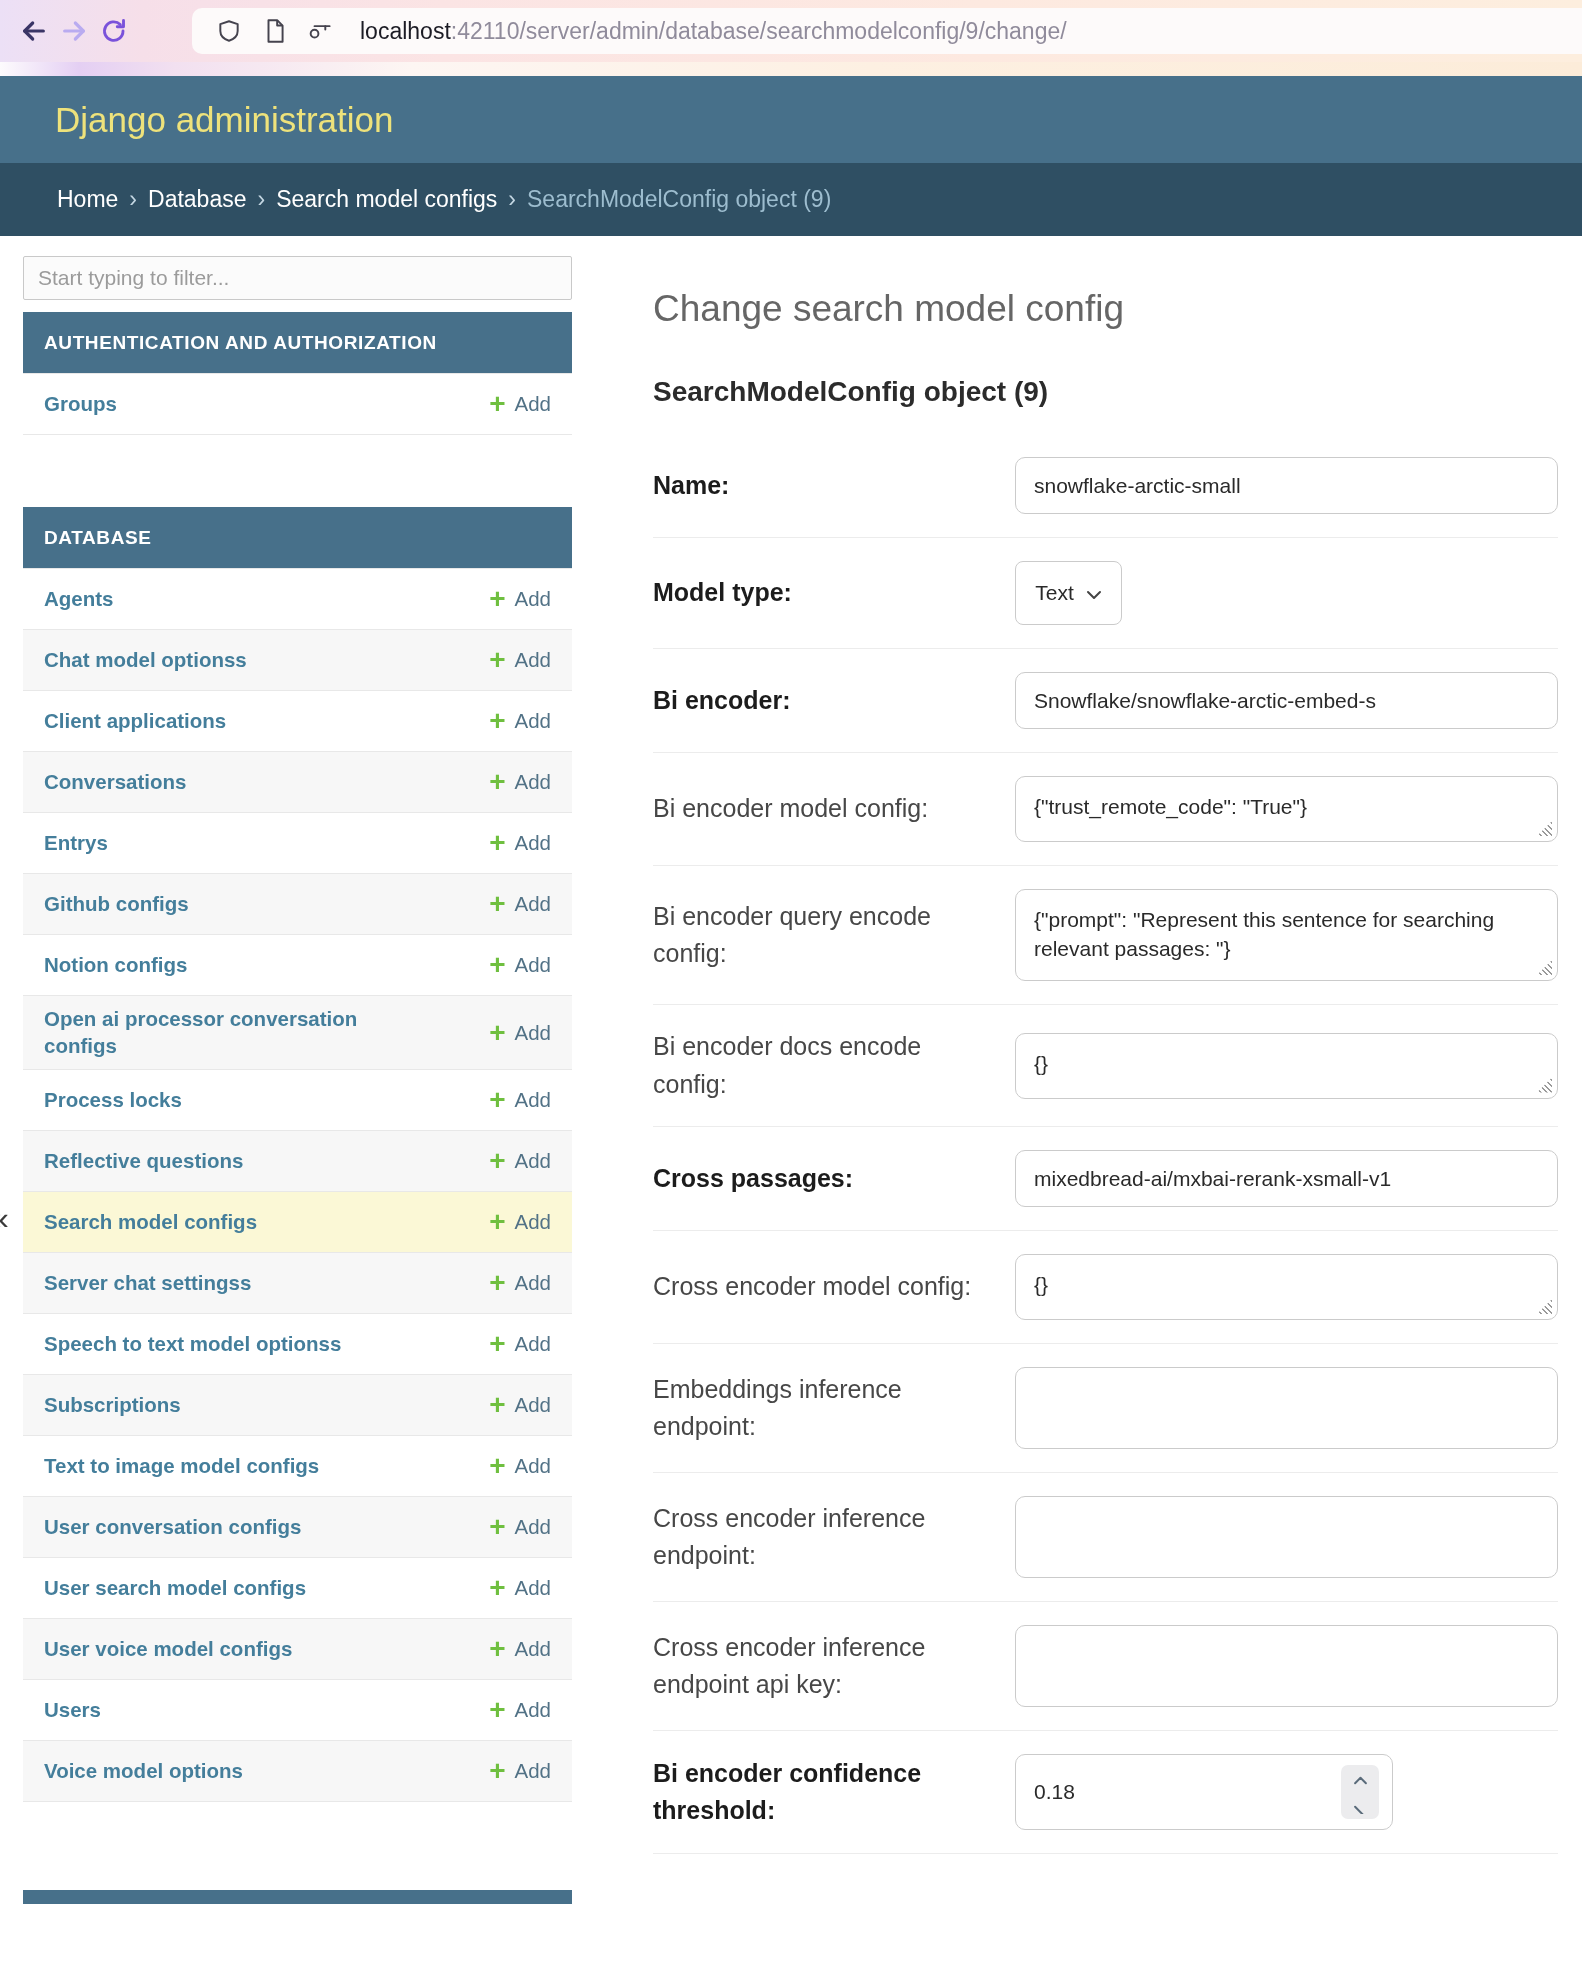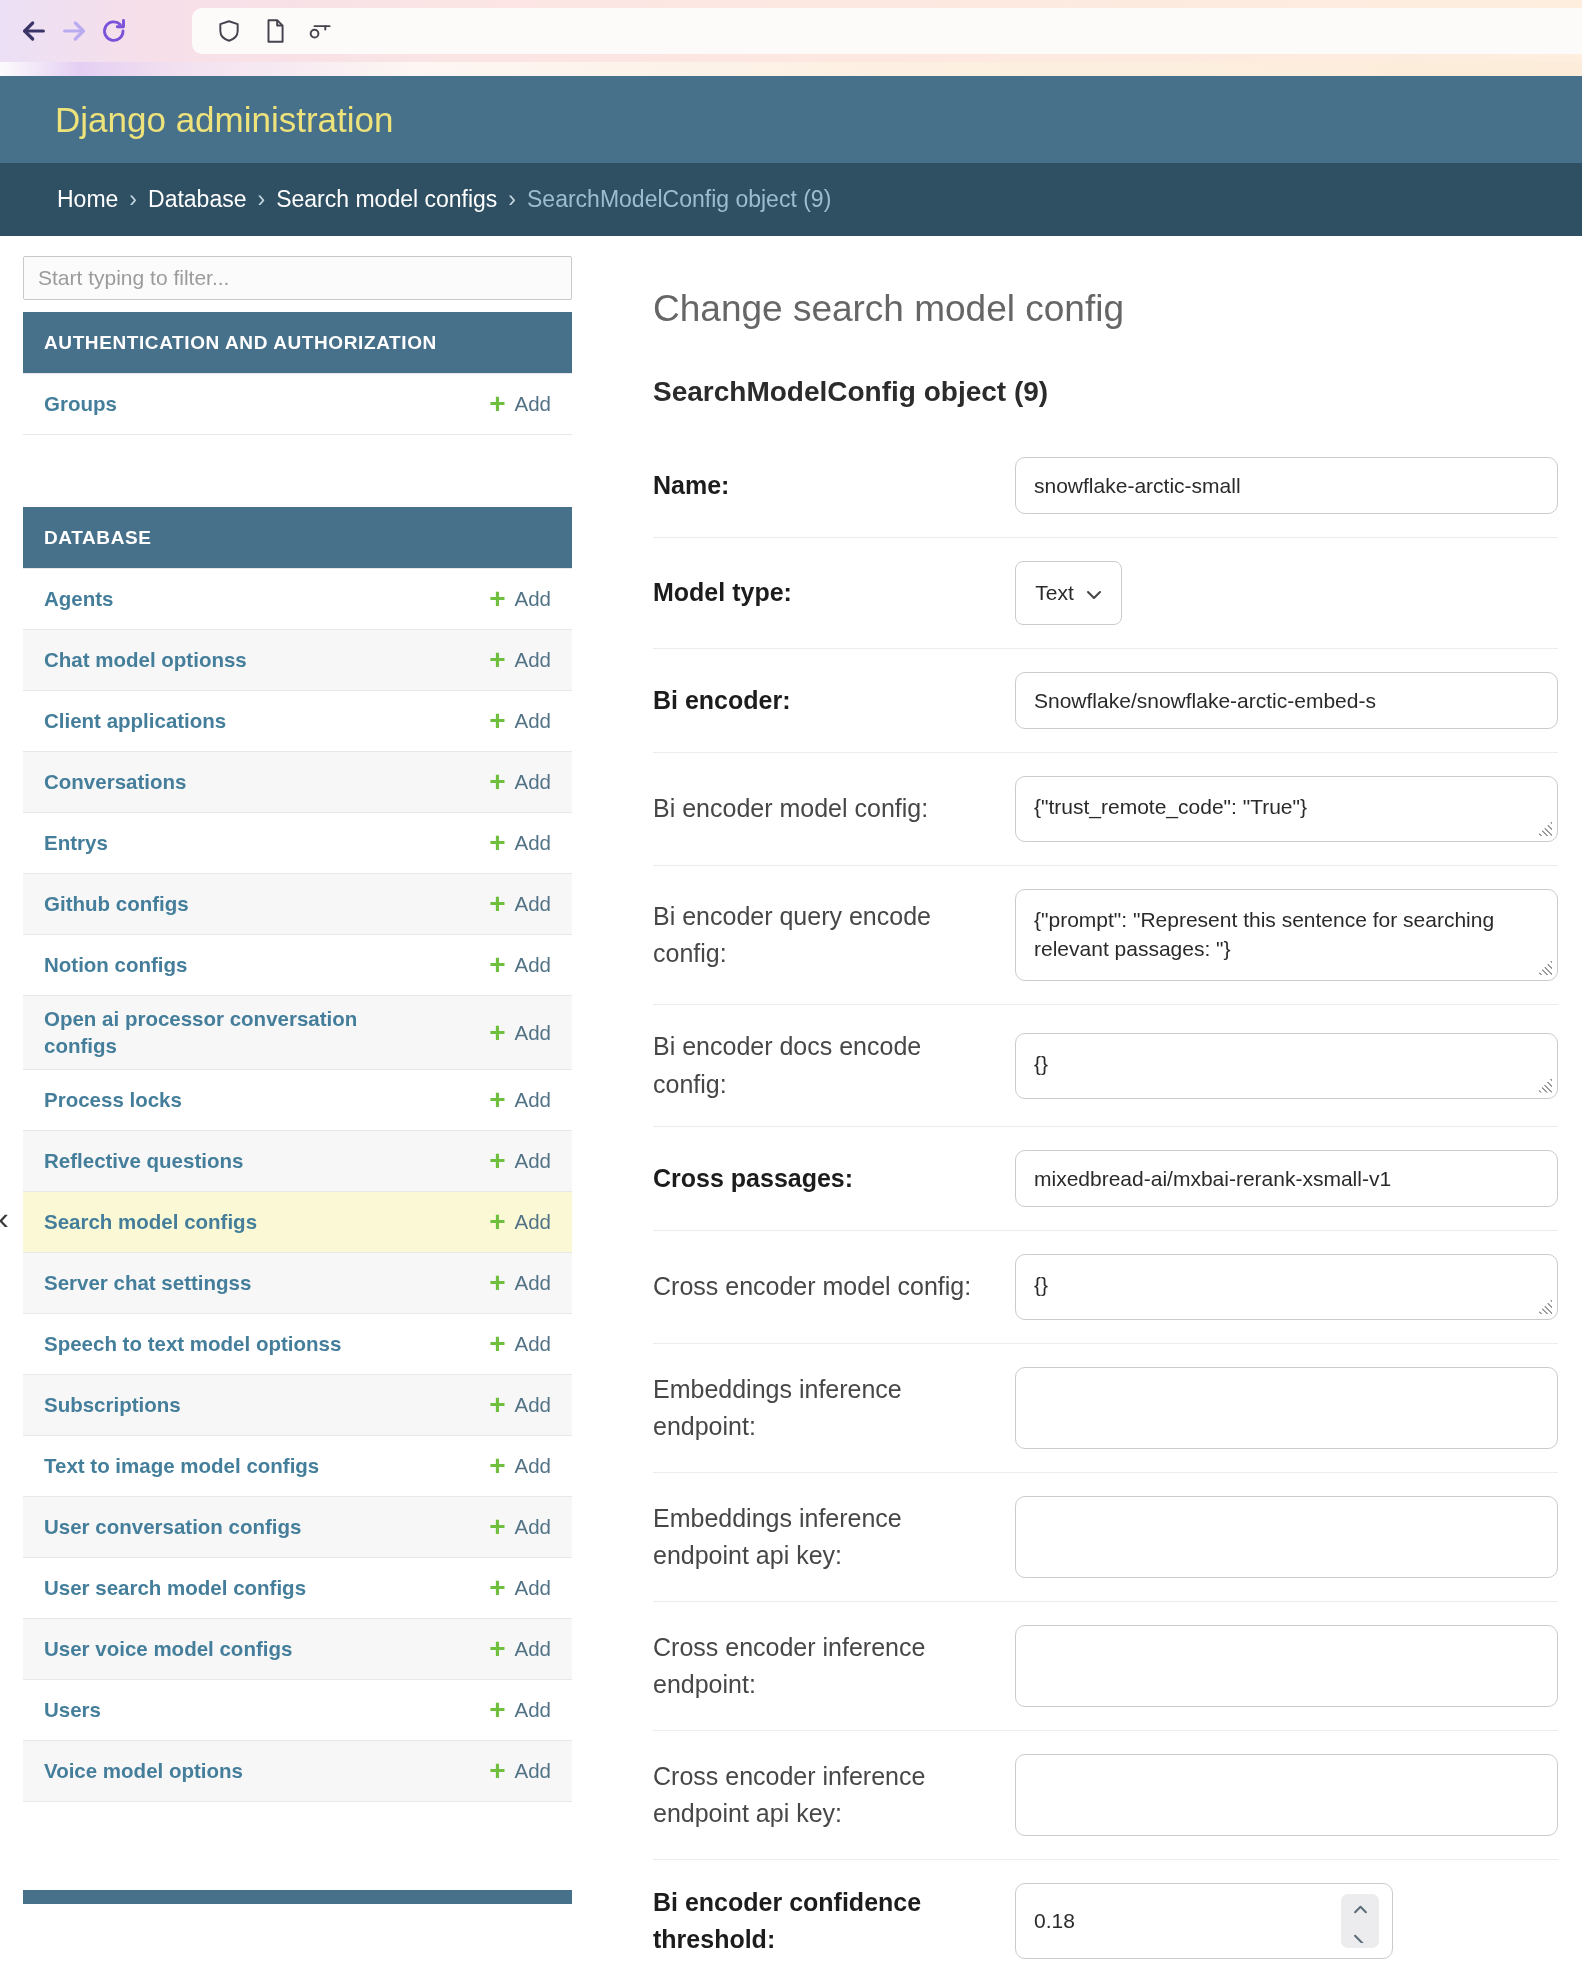--- a/index.html
+++ b/index.html
@@ -110,20 +110,21 @@
           <path d="M12 2v5h5"></path>
         </svg>
     </span>
     <span class="pill-icon">
       <svg width="28" height="26" viewBox="0 0 26 24" fill="none" stroke="#45434e" stroke-width="1.8" stroke-linecap="round">
           <circle cx="7" cy="14.5" r="3.6"></circle>
           <path d="M7 7.5h14"></path>
           <path d="M17 7.5v3.2"></path>
         </svg>
     </span>
+    <span class="url-text"><span class="url-host">localhost</span><span class="url-path">:42110/server/admin/database/searchmodelconfig/9/change/</span></span>
   </div>
 </div>
 <div class="window-strip"></div>
 
 <div class="admin-header">
   <h1>Django administration</h1>
 </div>
 <div class="breadcrumbs">
   <span class="crumb">Home</span>
   <span class="crumb-sep">›</span>
@@ -340,24 +341,20 @@
         </div>
         <div class="form-row">
           <div class="flabel">Cross encoder model config:</div>
           <div class="ctl ctl-textarea"><span>{}</span><span class="resize-handle"></span></div>
         </div>
         <div class="form-row">
           <div class="flabel">Embeddings inference endpoint:</div>
           <div class="ctl ctl-empty"></div>
         </div>
         <div class="form-row">
-          <div class="flabel">Embeddings inference endpoint api key:</div>
-          <div class="ctl ctl-empty"></div>
-        </div>
-        <div class="form-row">
           <div class="flabel">Cross encoder inference endpoint:</div>
           <div class="ctl ctl-empty"></div>
         </div>
         <div class="form-row">
           <div class="flabel">Cross encoder inference endpoint api key:</div>
           <div class="ctl ctl-empty"></div>
         </div>
         <div class="form-row">
           <div class="flabel req">Bi encoder confidence threshold:</div>
           <div class="ctl ctl-number">

